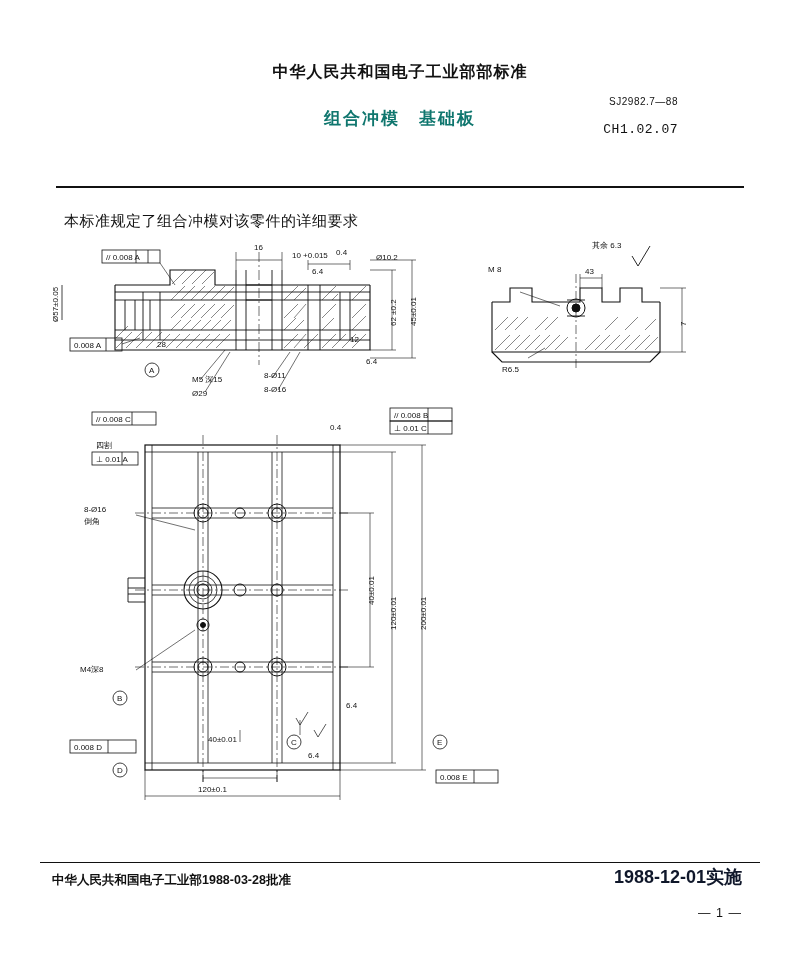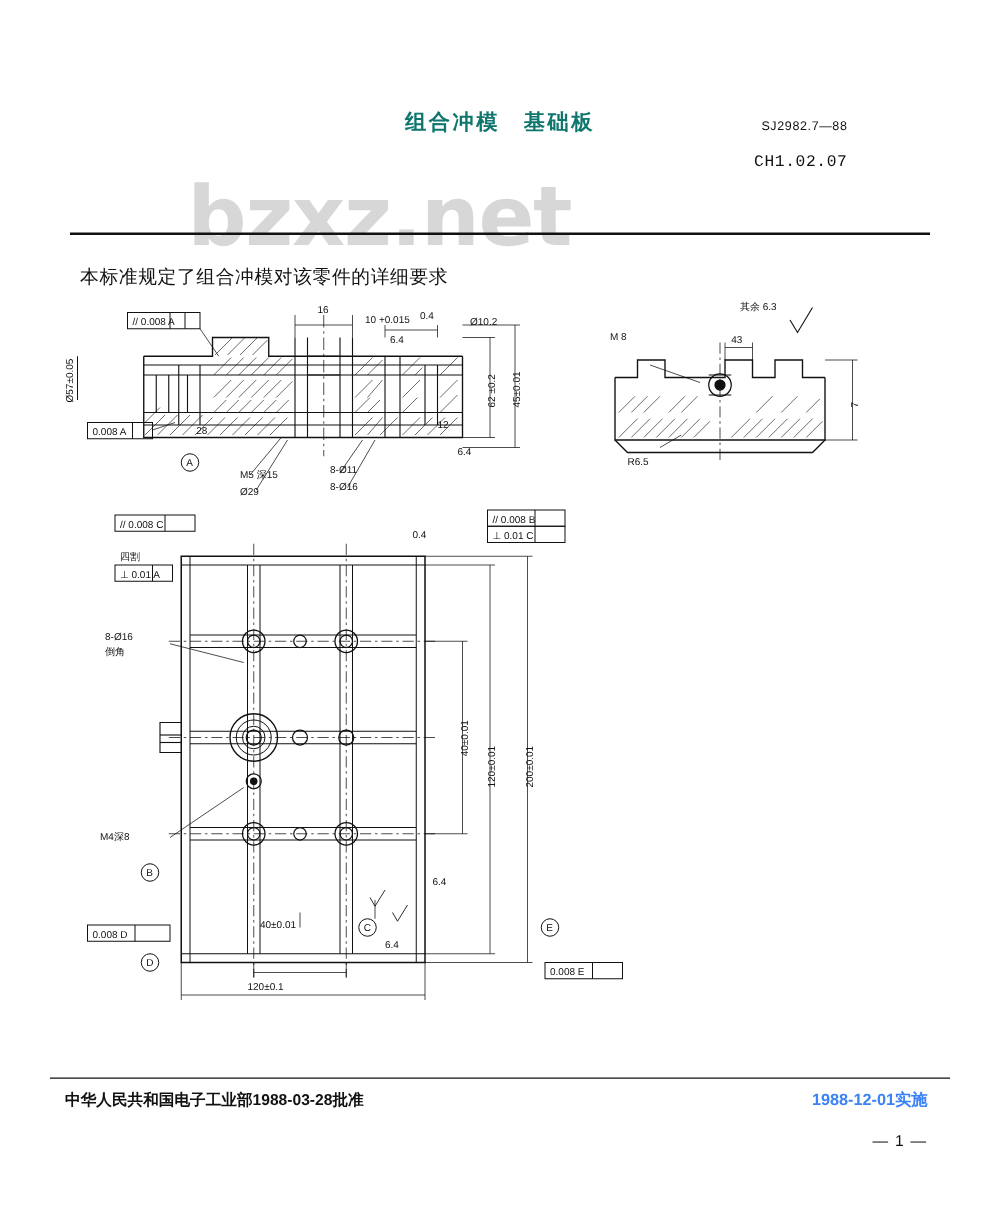--- a/index.html
+++ b/index.html
@@ -96,23 +96,23 @@
     left: 52px;
     bottom: 79px;
     font-size: 12.5px;
     font-weight: bold;
     color: #111;
   }
   .footer-right {
     position: absolute;
     right: 58px;
     bottom: 79px;
-    font-size: 13px;
+    font-size: 18px;
     font-weight: bold;
-    color: #3b82f6;
+    color: #0f172a;
   }
   .page-num {
     position: absolute;
     right: 58px;
     bottom: 48px;
     font-size: 12.5px;
     color: #111;
     letter-spacing: 1px;
   }
   
@@ -129,27 +129,27 @@
     font-size: 8px;
     fill: #111;
   }
 </style>
 </head>
 <body>
 
 <div class="page">
 
   <div class="doc-header">
+    <div class="org-line">中华人民共和国电子工业部部标准</div>
     <div class="title-line">组合冲模　基础板</div>
   </div>
 
   <div class="std-code">SJ2982.7—88</div>
   <div class="std-code2">CH1.02.07</div>
 
-  <div class="watermark">bzxz.net</div>
 
   <div class="rule-top"></div>
 
   <div class="scope-text">本标准规定了组合冲模对该零件的详细要求</div>
 
   <div class="drawing">
     <svg width="720" height="570" viewBox="0 0 720 570" xmlns="http://www.w3.org/2000/svg">
       <g fill="none" stroke="#111" stroke-width="0.9">
 
         <path d="M75 55 L75 120 L330 120 L330 55" stroke-width="1.1"></path>

